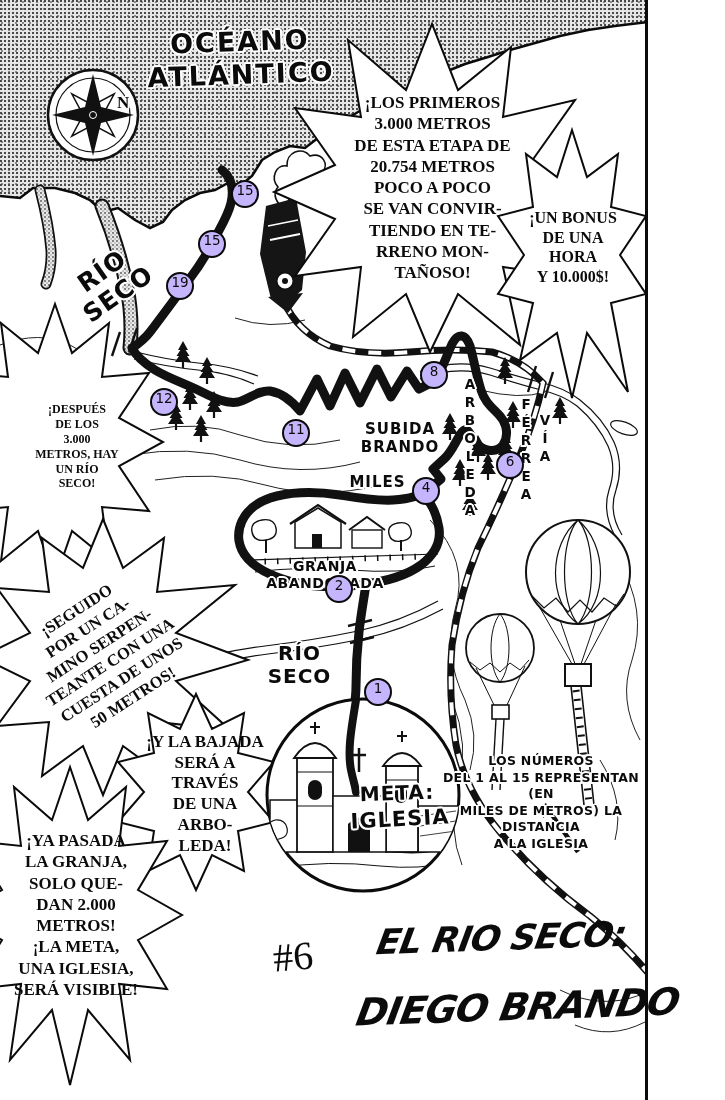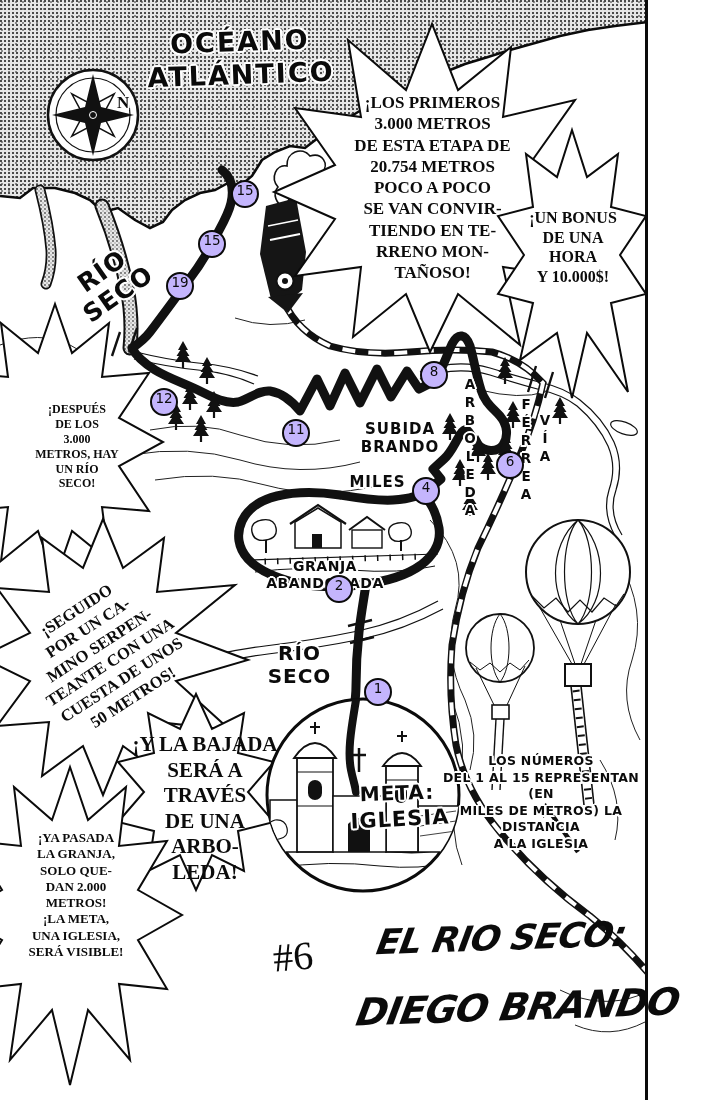--- a/index.html
+++ b/index.html
@@ -322,27 +322,27 @@
 3.000
 METROS, HAY
 UN RÍO
 SECO!</div>
   <div class="abs bubbletxt" style="left:5px;top:592px;width:200px;font-size:16.5px;line-height:1.26;transform:rotate(-33deg);">¡SEGUIDO
 POR UN CA-
 MINO SERPEN-
 TEANTE CON UNA
 CUESTA DE UNOS
 50 METROS!</div>
-  <div class="abs bubbletxt" style="left:130px;top:732px;width:150px;font-size:21px;line-height:1.22;">¡Y LA BAJADA
+  <div class="abs bubbletxt" style="left:130px;top:732px;width:150px;font-size:17px;line-height:1.22;">¡Y LA BAJADA
 SERÁ A
 TRAVÉS
 DE UNA
 ARBO-
 LEDA!</div>
-  <div class="abs bubbletxt" style="left:0;top:830px;width:152px;font-size:13px;line-height:1.25;">¡YA PASADA
+  <div class="abs bubbletxt" style="left:0;top:830px;width:152px;font-size:17px;line-height:1.25;">¡YA PASADA
 LA GRANJA,
 SOLO QUE-
 DAN 2.000
 METROS!
 ¡LA META,
 UNA IGLESIA,
 SERÁ VISIBLE!</div>
 
   <div id="note-text" class="abs halo">LOS NÚMEROS
 DEL 1 AL 15 REPRESENTAN (EN

